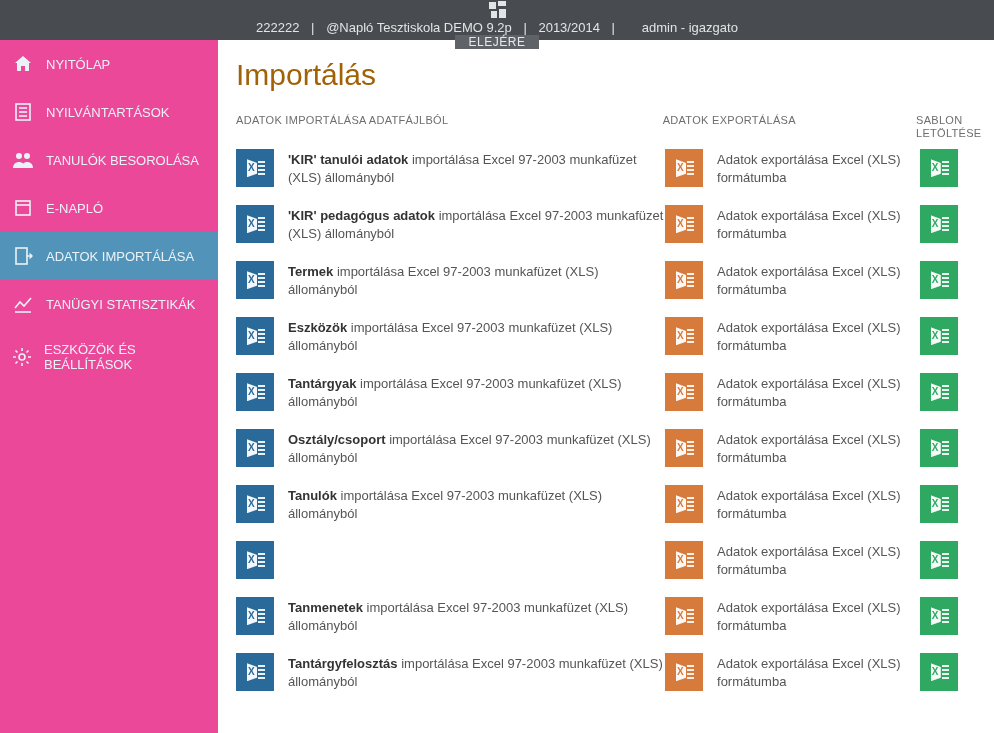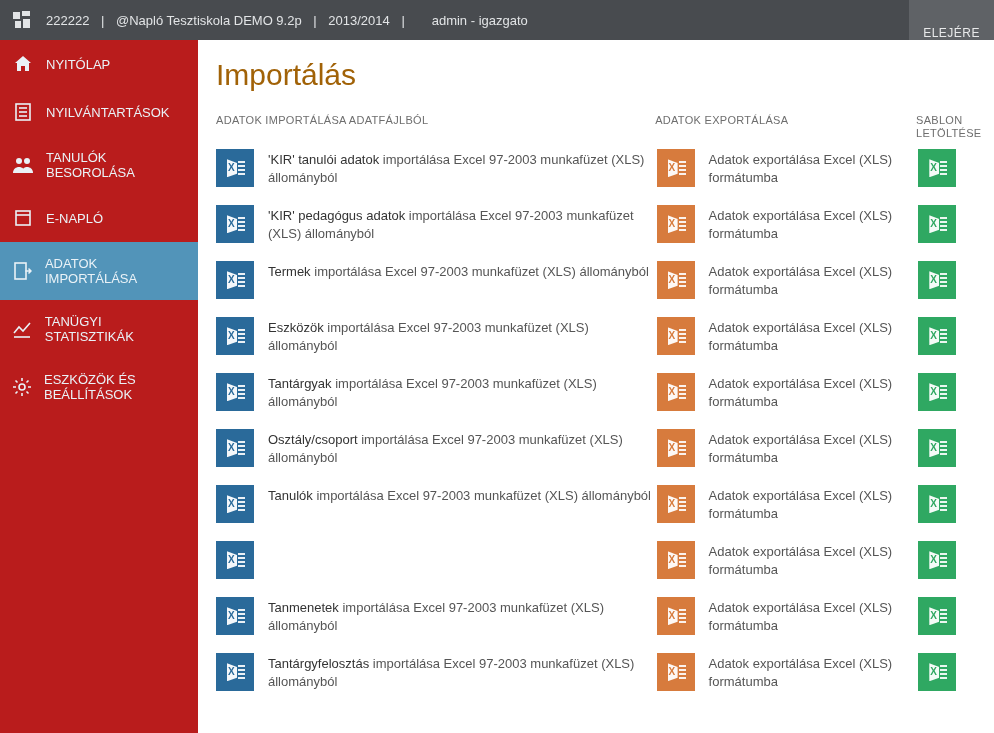--- a/index.html
+++ b/index.html
@@ -13,20 +13,21 @@
     overflow: hidden;
   }
   
   .topbar {
     height: 40px;
     background: #484b4f;
     color: #e2e4e6;
     display: flex;
     align-items: center;
     font-size: 13px;
+    flex-direction: column;
   }
   .topbar .logo {
     width: 28px; height: 28px;
     margin: 0 6px 0 8px;
     display:flex;align-items:center;justify-content:center;
   }
   .topbar .crumbs { flex: 1; }
   .topbar .crumbs span { padding: 0 4px; }
   .topbar .right-btn {
     background: #5f6266;
@@ -34,22 +35,22 @@
     height: 40px;
     display: flex;
     align-items: flex-end;
     color: #e8e9ea;
     font-size: 12px;
     letter-spacing: .5px;
   }
   
   .layout { display: flex; height: calc(733px - 40px); }
   .sidebar {
-    width: 198px;
-    background: #b91c1c;
+    width: 218px;
+    background: #ec4899;
     color: #eaf2f7;
   }
   .side-item {
     display: flex;
     align-items: center;
     gap: 12px;
     padding: 14px 12px;
     font-size: 13px;
     cursor: pointer;
   }
@@ -87,21 +88,21 @@
   .cell-dl     { width: 60px; }
   .tile {
     width: 38px; height: 38px;
     display:flex; align-items:center; justify-content:center;
     flex: 0 0 38px;
   }
   .tile-blue   { background:#2a6a9a; }
   .tile-orange { background:#d77b3d; }
   .tile-green  { background:#2fa862; }
   .desc { font-size: 13px; color:#555; line-height:1.35; padding-top:2px; }
-  .desc b { color:#333; font-weight:400; }
+  .desc b { color:#333; font-weight:700; }
   
   .xl-icon {
     width: 20px; height: 20px; position: relative;
   }
   .xl-icon::before{
     content:""; position:absolute; left:2px; top:1px; width:10px; height:18px;
     background:#fff; opacity:.95;
     clip-path: polygon(0 0,100% 20%,100% 80%,0 100%);
   }
   .xl-icon::after{

